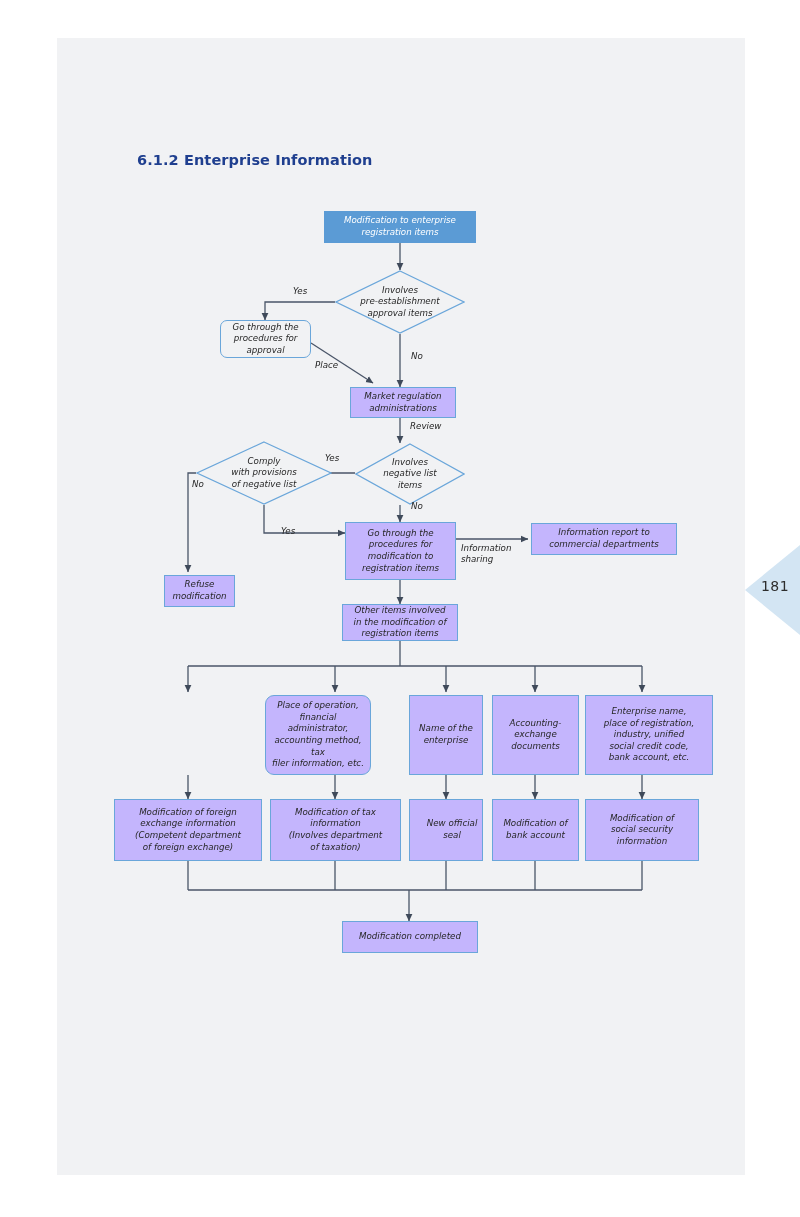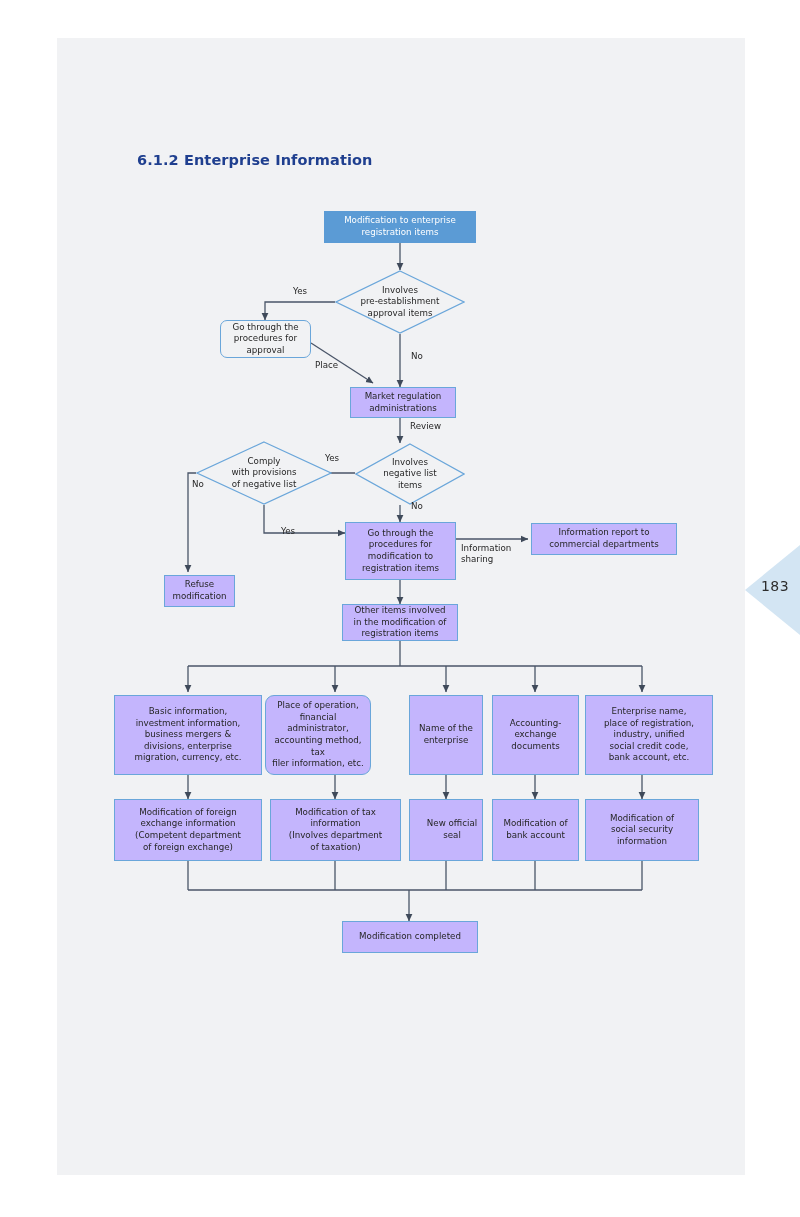--- a/index.html
+++ b/index.html
@@ -50,20 +50,21 @@
     color: #1f3f8f;
     letter-spacing: .1px;
     white-space: nowrap;
   }
   #canvas {
     position: absolute;
     left: 0;
     top: 0;
     width: 800px;
     height: 1217px;
+    font-style: italic;
   }
   svg#wires {
     position: absolute;
     left: 0; top: 0;
     width: 800px;
     height: 1217px;
     pointer-events: none;
   }
   .node {
     position: absolute;
@@ -118,21 +119,21 @@
     color: #262626;
     line-height: 1.3;
     white-space: pre-line;
   }
 </style>
 </head>
 <body>
 
 <div id="page"></div>
 <div id="page-tab"></div>
-<div id="page-number">183</div>
+<div id="page-number">181</div>
 
 <div id="title">6.1.2 Enterprise Information</div>
 
 <div id="canvas">
 
   <svg id="wires" viewBox="0 0 800 1217">
     <defs>
       <marker id="ah" markerWidth="7" markerHeight="7" refX="5.4" refY="3" orient="auto">
         <path d="M0,0.4 L5.6,3 L0,5.6 Z" fill="#3f4a5a"></path>
       </marker>
@@ -234,25 +235,20 @@
 modification to
 registration items</div>
 
   <div class="node box" style="left:531px; top:523px; width:146px; height:32px; white-space:pre-line;">Information report to
 commercial departments</div>
 
   <div class="node box" style="left:342px; top:604px; width:116px; height:37px; white-space:pre-line;">Other items involved
 in the modification of
 registration items</div>
 
-  <div class="node box" style="left:114px; top:695px; width:148px; height:80px; white-space:pre-line;">Basic information,
-investment information,
-business mergers &amp;
-divisions, enterprise
-migration, currency, etc.</div>
   <div class="node box" style="left:265px; top:695px; width:106px; height:80px; white-space:pre-line;border-radius:9px;">Place of operation,
 financial
 administrator,
 accounting method, tax
 filer information, etc.</div>
   <div class="node box" style="left:409px; top:695px; width:74px; height:80px; white-space:pre-line;">Name of the
 enterprise</div>
   <div class="node box" style="left:492px; top:695px; width:87px; height:80px; white-space:pre-line;">Accounting-
 exchange
 documents</div>

